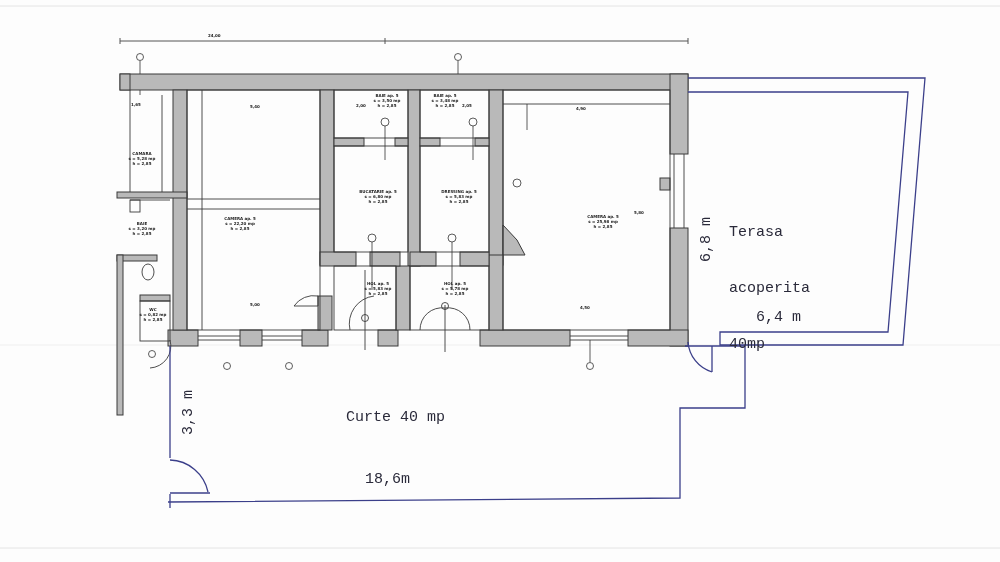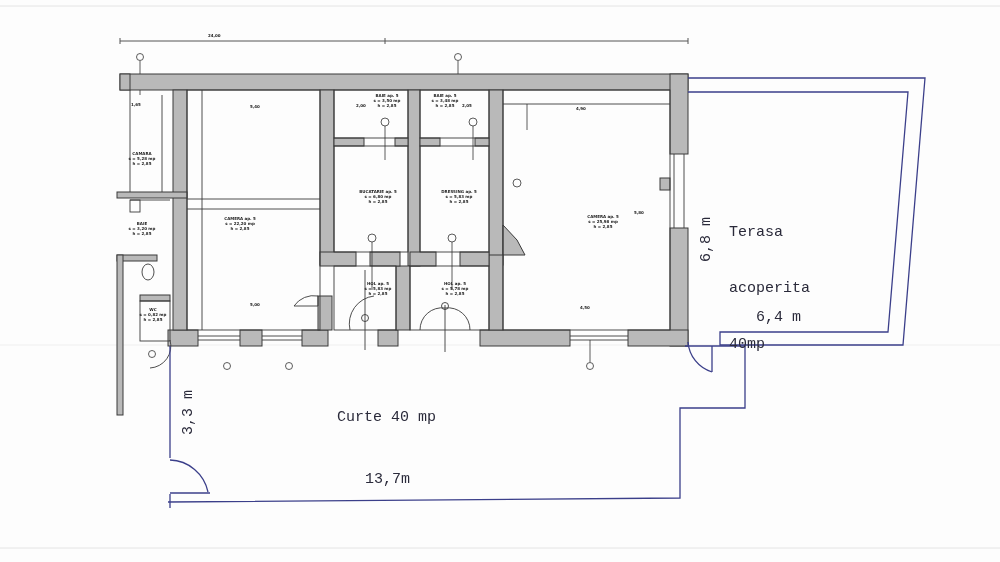--- a/index.html
+++ b/index.html
@@ -225,17 +225,17 @@
     <div>h = 2,85</div>
   </div>
 
   <div class="hand" style="left:729px;top:186px;">
     <div>Terasa</div>
     <div>acoperita</div>
     <div>40mp</div>
   </div>
   <div class="hand vert" style="left:698px;top:262px;">6,8 m</div>
   <div class="hand" style="left:756px;top:309px;">6,4 m</div>
-  <div class="hand" style="left:337px;top:409px;">Curte 40 mp</div>
+  <div class="hand" style="left:346px;top:409px;">Curte 40 mp</div>
   <div class="hand vert" style="left:180px;top:435px;">3,3 m</div>
-  <div class="hand" style="left:365px;top:471px;">13,7m</div>
+  <div class="hand" style="left:365px;top:471px;">18,6m</div>
 
 </div>
 
 </body></html>

